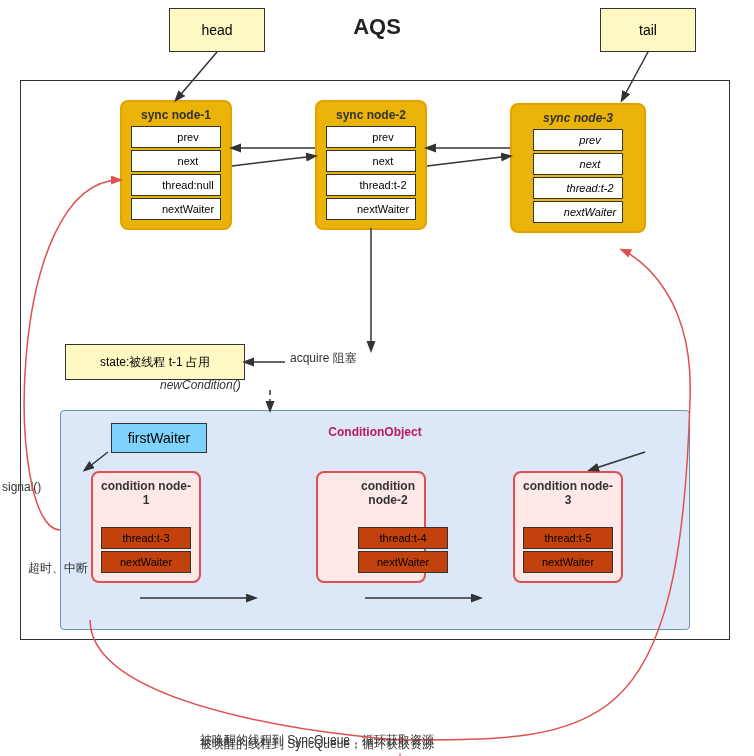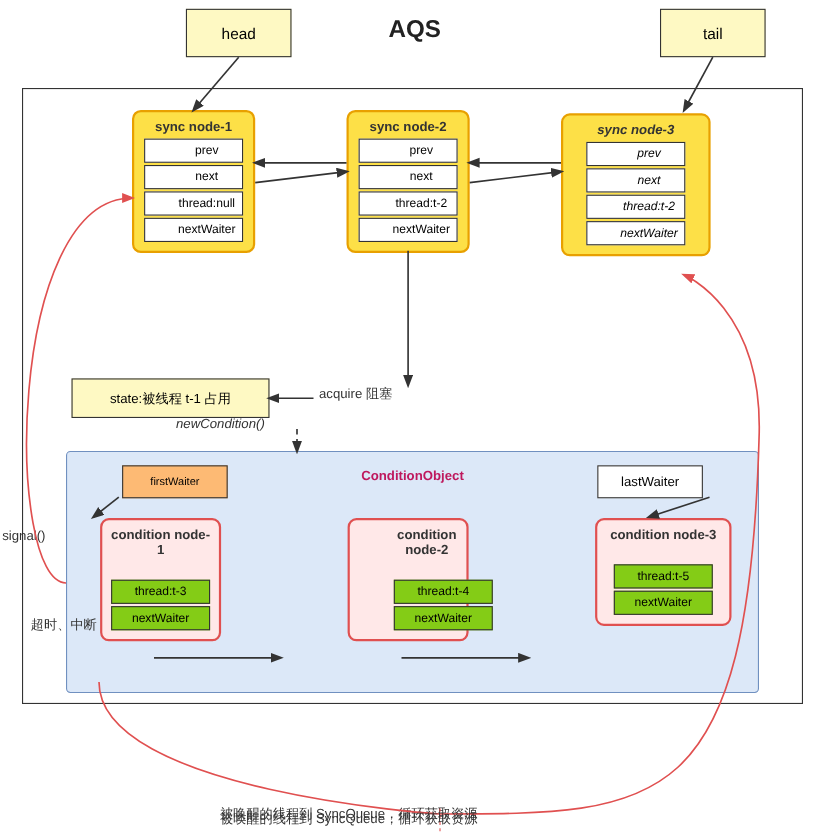--- a/index.html
+++ b/index.html
@@ -45,21 +45,21 @@
       display: flex;
       align-items: center;
       justify-content: center;
       font-size: 12px;
       text-align: center;
     }
     
     .sync-node {
       position: absolute;
       border: 2px solid #e8a000;
-      background: #fde047;
+      background: #eab308;
       border-radius: 8px;
       padding: 6px;
     }
     .sync-node-title {
       font-size: 12px;
       font-weight: bold;
       color: #333;
       text-align: center;
       margin-bottom: 4px;
     }
@@ -85,21 +85,21 @@
     }
     .cond-node-title {
       font-size: 12px;
       font-weight: bold;
       color: #333;
       text-align: center;
       margin-bottom: 20px;
     }
     .cond-inner-box {
       border: 1.5px solid #333;
-      background: #84cc16;
+      background: #c2410c;
       width: 90px;
       height: 22px;
       display: flex;
       align-items: center;
       justify-content: center;
       font-size: 11px;
       margin: 2px auto;
     }
     
     .condition-area {
@@ -174,41 +174,38 @@
 
   <div style="position:absolute;left:160px;top:378px;font-size:12px;color:#333;font-style:italic;">
     <span>newCondition()</span>
   </div>
 
   <div class="condition-area" style="left:60px;top:410px;width:630px;height:220px;">
     <div class="condition-label" style="top:14px;left:50%;transform:translateX(-50%);">
       <span>ConditionObject</span>
     </div>
 
-    <div class="box" style="position:absolute;left:50px;top:12px;width:96px;height:30px;font-size:10px;background:#fdba74;">
+    <div class="box" style="position:absolute;left:50px;top:12px;width:96px;height:30px;font-size:14px;background:#7dd3fc;">
       <span>firstWaiter</span>
     </div>
 
-    <div class="box" style="position:absolute;right:50px;top:12px;width:96px;height:30px;font-size:12px;background:#fff;">
-      <span>lastWaiter</span>
-    </div>
 
     <div class="cond-node" style="left:30px;top:60px;width:110px;">
       <div class="cond-node-title">condition node-1</div>
       <div class="cond-inner-box">thread:t-3</div>
       <div class="cond-inner-box">nextWaiter</div>
     </div>
 
     <div class="cond-node" style="left:255px;top:60px;width:110px;padding-left:40px;">
       <div class="cond-node-title">condition node-2</div>
       <div class="cond-inner-box">thread:t-4</div>
       <div class="cond-inner-box">nextWaiter</div>
     </div>
 
-    <div class="cond-node" style="left:480px;top:60px;width:124px;">
+    <div class="cond-node" style="left:452px;top:60px;width:110px;">
       <div class="cond-node-title">condition node-3</div>
       <div class="cond-inner-box">thread:t-5</div>
       <div class="cond-inner-box">nextWaiter</div>
     </div>
   </div>
 
   <div style="position:absolute;left:2px;top:480px;font-size:12px;color:#333;writing-mode:horizontal-tb;">
     <span>signal()</span>
   </div>
 

